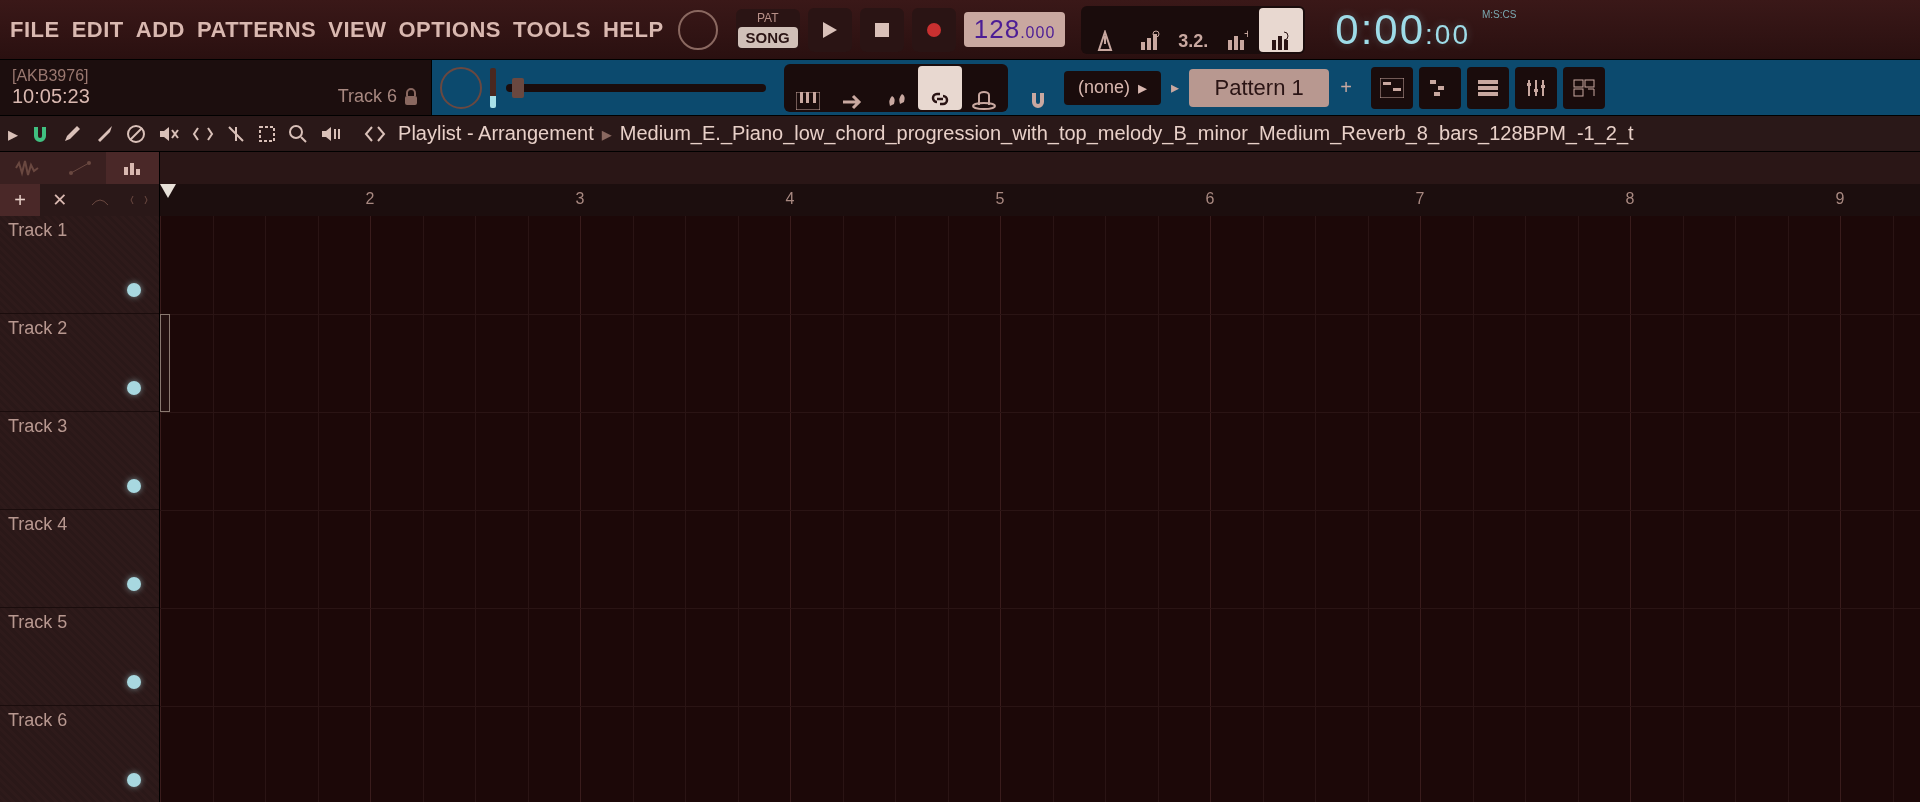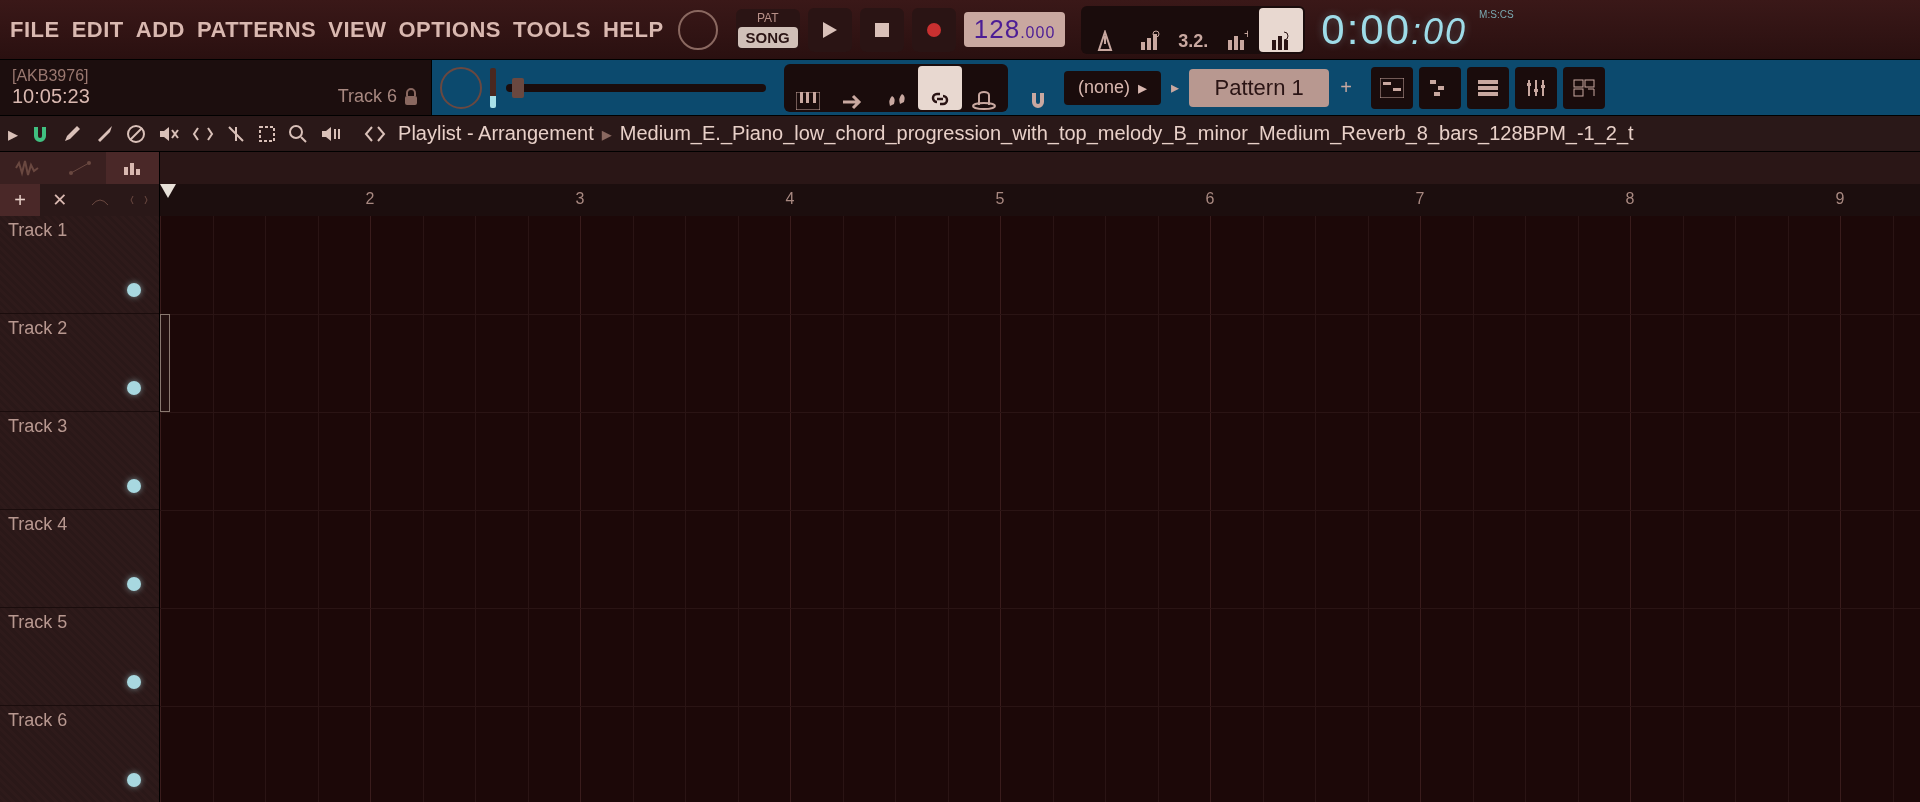--- a/index.html
+++ b/index.html
@@ -88,25 +88,25 @@
   .icon-btn.active {
     background: #e8d8d0;
     color: #2a1414;
     border-radius: 4px;
   }
   .time-display {
     font-size: 42px;
     color: #9edce8;
     font-weight: 300;
     letter-spacing: 2px;
-    margin-left: 8px;
+    margin-left: 22px;
     text-shadow: 0 0 8px rgba(158,220,232,0.3);
     display: flex; align-items: baseline;
   }
-  .time-display .cs { font-size: 36px; font-style: italic; }
+  .time-display .cs { font-size: 28px; }
   .time-label {
     font-size: 10px; color: #7aa8b0;
     margin-left: 4px; margin-top: -30px;
   }
 
   
   .second-bar {
     height: 56px;
     background: #0c4a6e;
     display: flex;

